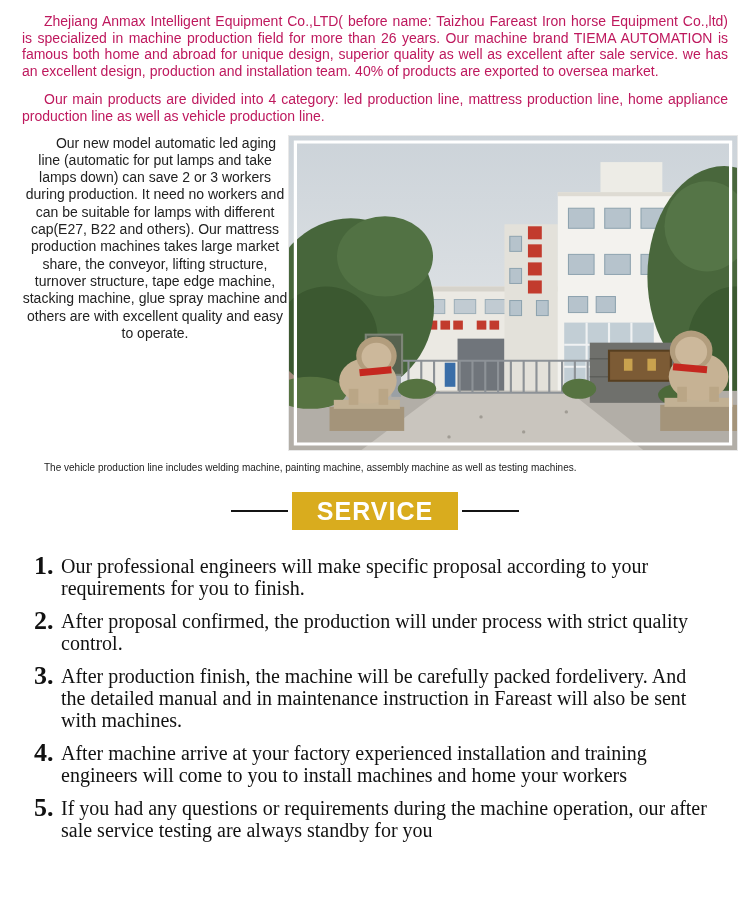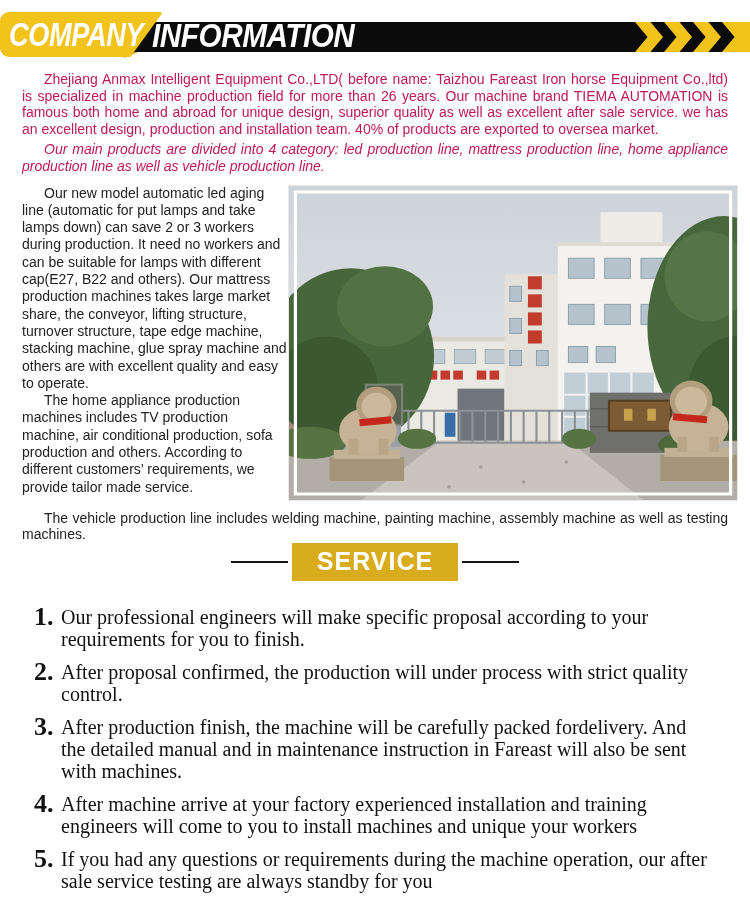--- a/index.html
+++ b/index.html
@@ -22,73 +22,59 @@
   .chevrons{position:absolute;right:0;top:22px;width:115px;height:30px;z-index:3;}
   .chev{position:absolute;top:0;width:28px;height:30px;background:#F2C31B;
     clip-path:polygon(0 0,55% 0,100% 50%,55% 100%,0 100%,45% 50%);}
   .chev.c1{left:0;} .chev.c2{left:29px;} .chev.c3{left:58px;}
   .chev-end{position:absolute;top:0;left:87px;width:28px;height:30px;background:#F2C31B;
     clip-path:polygon(0 0,100% 0,100% 100%,0 100%,45% 50%);}
 
   
   .intro{margin:13px 22px 0 22px;font-size:14px;line-height:16.6px;text-align:justify;
     text-indent:22px;color:#be185d;}
-  .intro.p2{margin-top:4px;font-style:italic;}
-
-  
-  .media-row{display:flex;margin:10px 12px 0 22px;}
+  .intro.p2{margin-top:12px;}
+
+  
+  .media-row{display:flex;margin:10px 12px 0 22px;text-align:center;}
   .left-col{flex:0 0 266px;font-size:14px;line-height:17.3px;color:#222;}
   .left-col p{margin:0;text-indent:22px;}
   .photo-frame{flex:1;margin:0;height:316px;position:relative;border:1px solid #e8e8e8;
     box-sizing:border-box;overflow:hidden;}
   .photo-frame svg{display:block;width:100%;height:100%;}
 
   
-  .vehicle{margin:9px 22px 0 22px;font-size:14px;line-height:16.6px;text-align:justify;
+  .vehicle{margin:9px 22px 0 22px;font-size:10px;line-height:16.6px;text-align:justify;
     text-indent:22px;color:#222;}
 
   
-  .service-banner{display:flex;align-items:center;justify-content:center;text-align:center;}
+  .service-banner{margin-top:16px;display:flex;align-items:center;justify-content:center;text-align:center;}
   .svc-line{width:57px;height:2px;background:#141414;}
   .svc-box{width:166px;height:38px;margin:0 4px;background:#D9AC1E;color:#fff;
     font-weight:bold;font-size:25px;letter-spacing:1px;display:flex;align-items:center;
     justify-content:center;font-style:normal;}
 
   
   .svc-list{margin:25px 36px 0 34px;font-family:"Liberation Serif",serif;color:#111;}
   .svc-item{display:flex;margin-bottom:11px;}
   .svc-num{flex:none;width:27px;font-size:26px;line-height:22px;font-weight:bold;}
   .svc-text{font-size:20px;line-height:22px;}
 </style>
 </head>
 <body>
 
 <div class="page">
 
-  <div class="hdr">
-    <div class="hdr-bar"></div>
-    <div class="hdr-fold"></div>
-    <div class="hdr-tag"></div>
-    <div class="hdr-company">COMPANY</div>
-    <div class="hdr-info">INFORMATION</div>
-    <div class="chevrons">
-      <div class="chev c1"></div>
-      <div class="chev c2"></div>
-      <div class="chev c3"></div>
-      <div class="chev-end"></div>
-    </div>
-  </div>
 
   <p class="intro p1">Zhejiang Anmax Intelligent Equipment Co.,LTD( before name: Taizhou Fareast Iron horse Equipment Co.,ltd)  is specialized in machine production field for more than 26 years. Our machine brand TIEMA AUTOMATION is famous both home and abroad for unique design, superior quality as well as excellent after sale service.  we has an excellent  design, production and installation team. 40% of products are exported to oversea market.</p>
   <p class="intro p2">Our main products are divided into 4 category: led production line, mattress production line, home appliance production line as well as  vehicle production line.</p>
 
   <div class="media-row">
     <div class="left-col">
       <p>Our new model automatic led aging line (automatic for put lamps and take lamps down) can save 2 or 3 workers during production. It need no workers and can be suitable for lamps with different cap(E27, B22 and others). Our mattress production machines takes large market share, the conveyor, lifting structure, turnover structure, tape edge machine, stacking machine, glue spray machine and others are with excellent quality and easy to operate.</p>
-      <p>The home appliance production machines includes TV production machine, air conditional production, sofa production and others. According to different customers’ requirements, we provide tailor made service.</p>
     </div>
     <figure class="photo-frame">
       <svg viewBox="0 0 420 313" preserveAspectRatio="none">
         <defs>
           <linearGradient id="sky" x1="0" y1="0" x2="0" y2="1">
             <stop offset="0" stop-color="#ccd3d9"></stop>
             <stop offset="1" stop-color="#e9ebec"></stop>
           </linearGradient>
         </defs>
 
@@ -256,21 +242,21 @@
     <div class="svc-item">
       <span class="svc-num">2.</span>
       <span class="svc-text">After proposal confirmed, the production will under process with strict quality control.</span>
     </div>
     <div class="svc-item">
       <span class="svc-num">3.</span>
       <span class="svc-text">After production finish, the machine will be carefully packed fordelivery. And the detailed manual and in maintenance instruction in Fareast will also be sent with machines.</span>
     </div>
     <div class="svc-item">
       <span class="svc-num">4.</span>
-      <span class="svc-text">After machine arrive at your factory experienced installation and training engineers will come to you to install machines and unique your workers</span>
+      <span class="svc-text">After machine arrive at your factory experienced installation and training engineers will come to you to install machines and home your workers</span>
     </div>
     <div class="svc-item">
       <span class="svc-num">5.</span>
       <span class="svc-text">If you had any questions or requirements during the machine operation, our after sale service testing are always standby for you</span>
     </div>
   </div>
 
 </div>
 
 </body></html>

